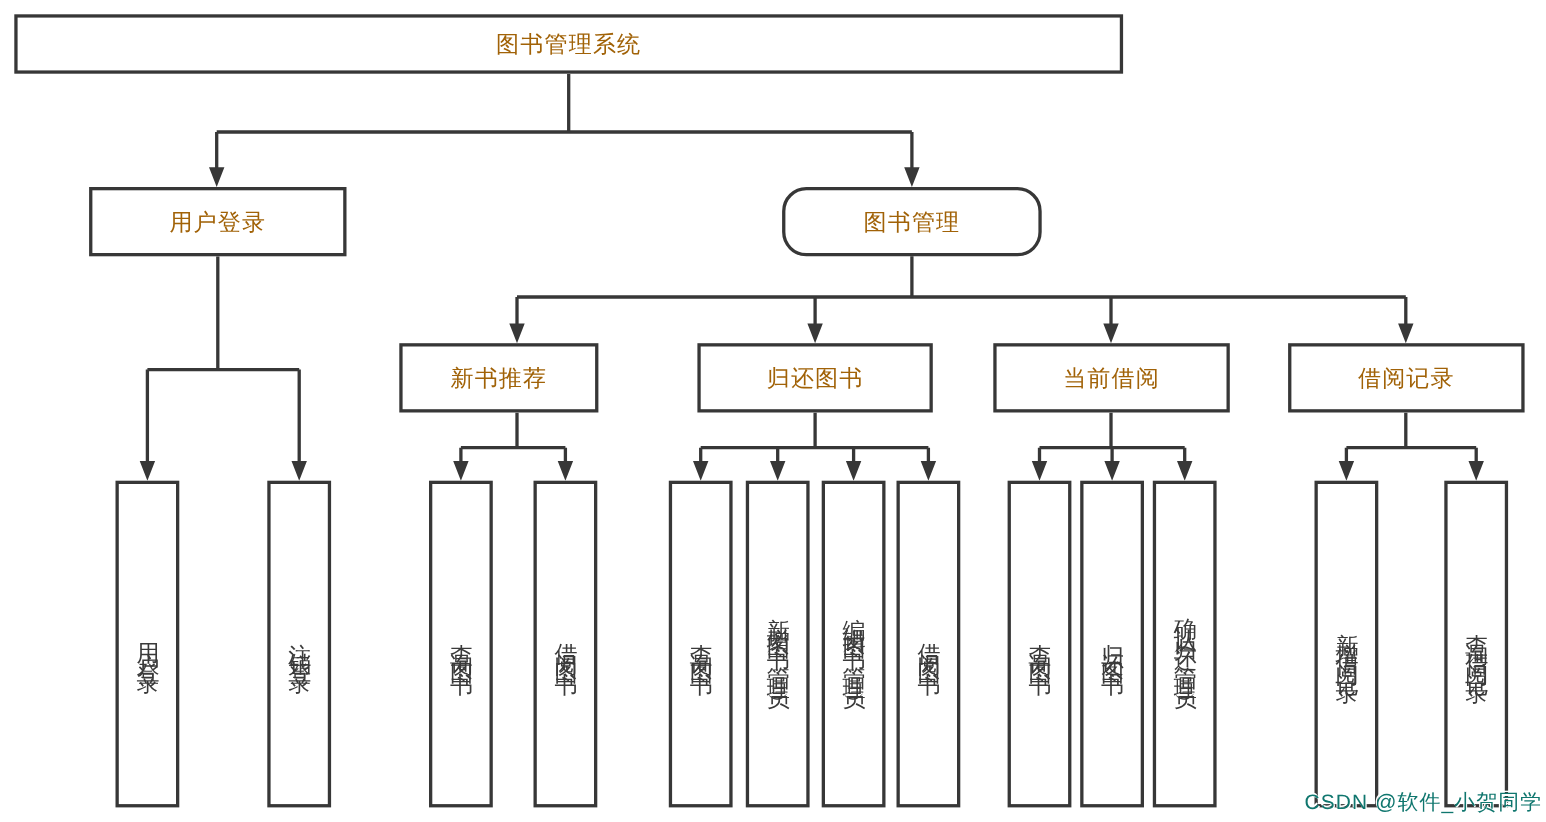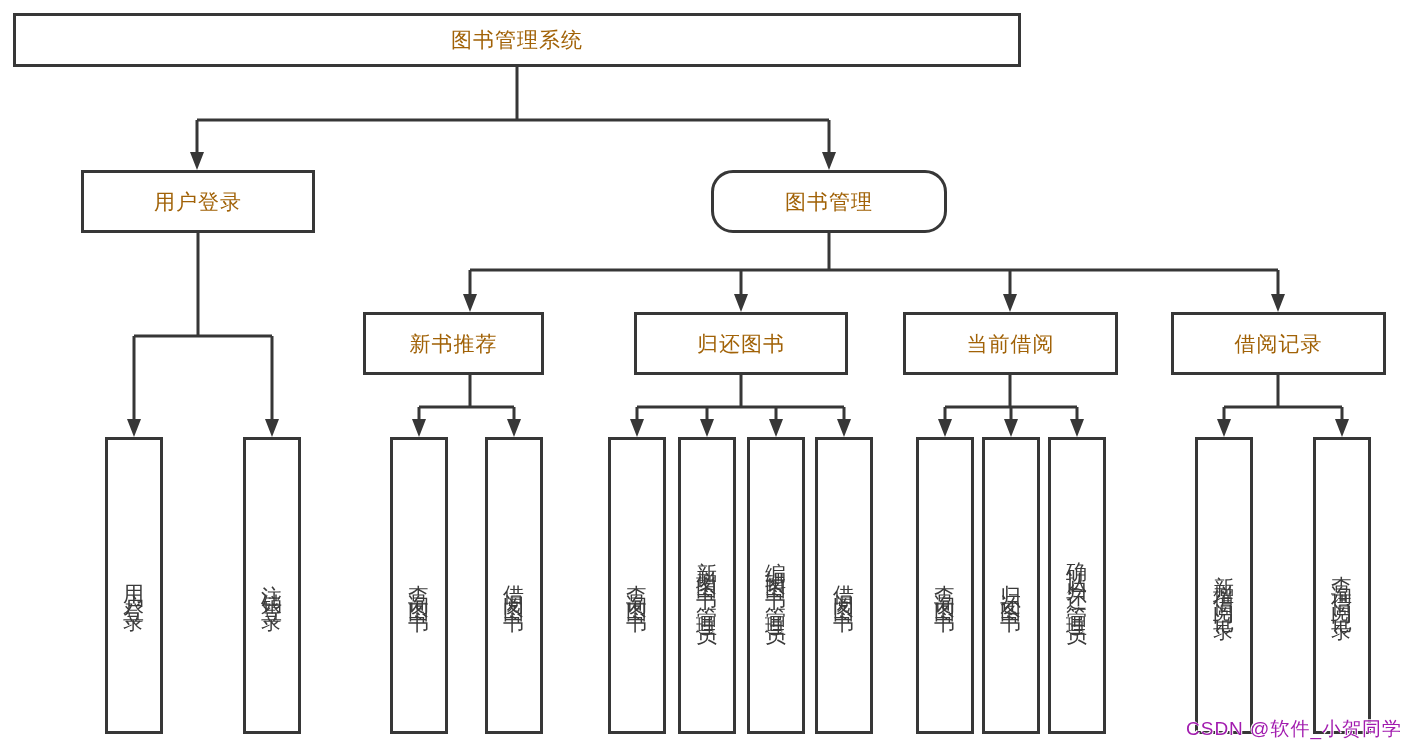--- a/index.html
+++ b/index.html
@@ -46,21 +46,21 @@
     font-size: 21px;
     letter-spacing: 9px;
     color: #3a3a3a;
     line-height: 1;
   }
   .watermark {
     position: absolute;
     left: 1186px;
     top: 716px;
     font-size: 19px;
-    color: #a21caf;
+    color: #0f766e;
     letter-spacing: 1px;
     text-shadow: 1px 1px 0 #ffffff, -1px -1px 0 #ffffff;
     white-space: nowrap;
     z-index: 5;
     text-align: center;
   }
 </style>
 </head>
 <body>
 

